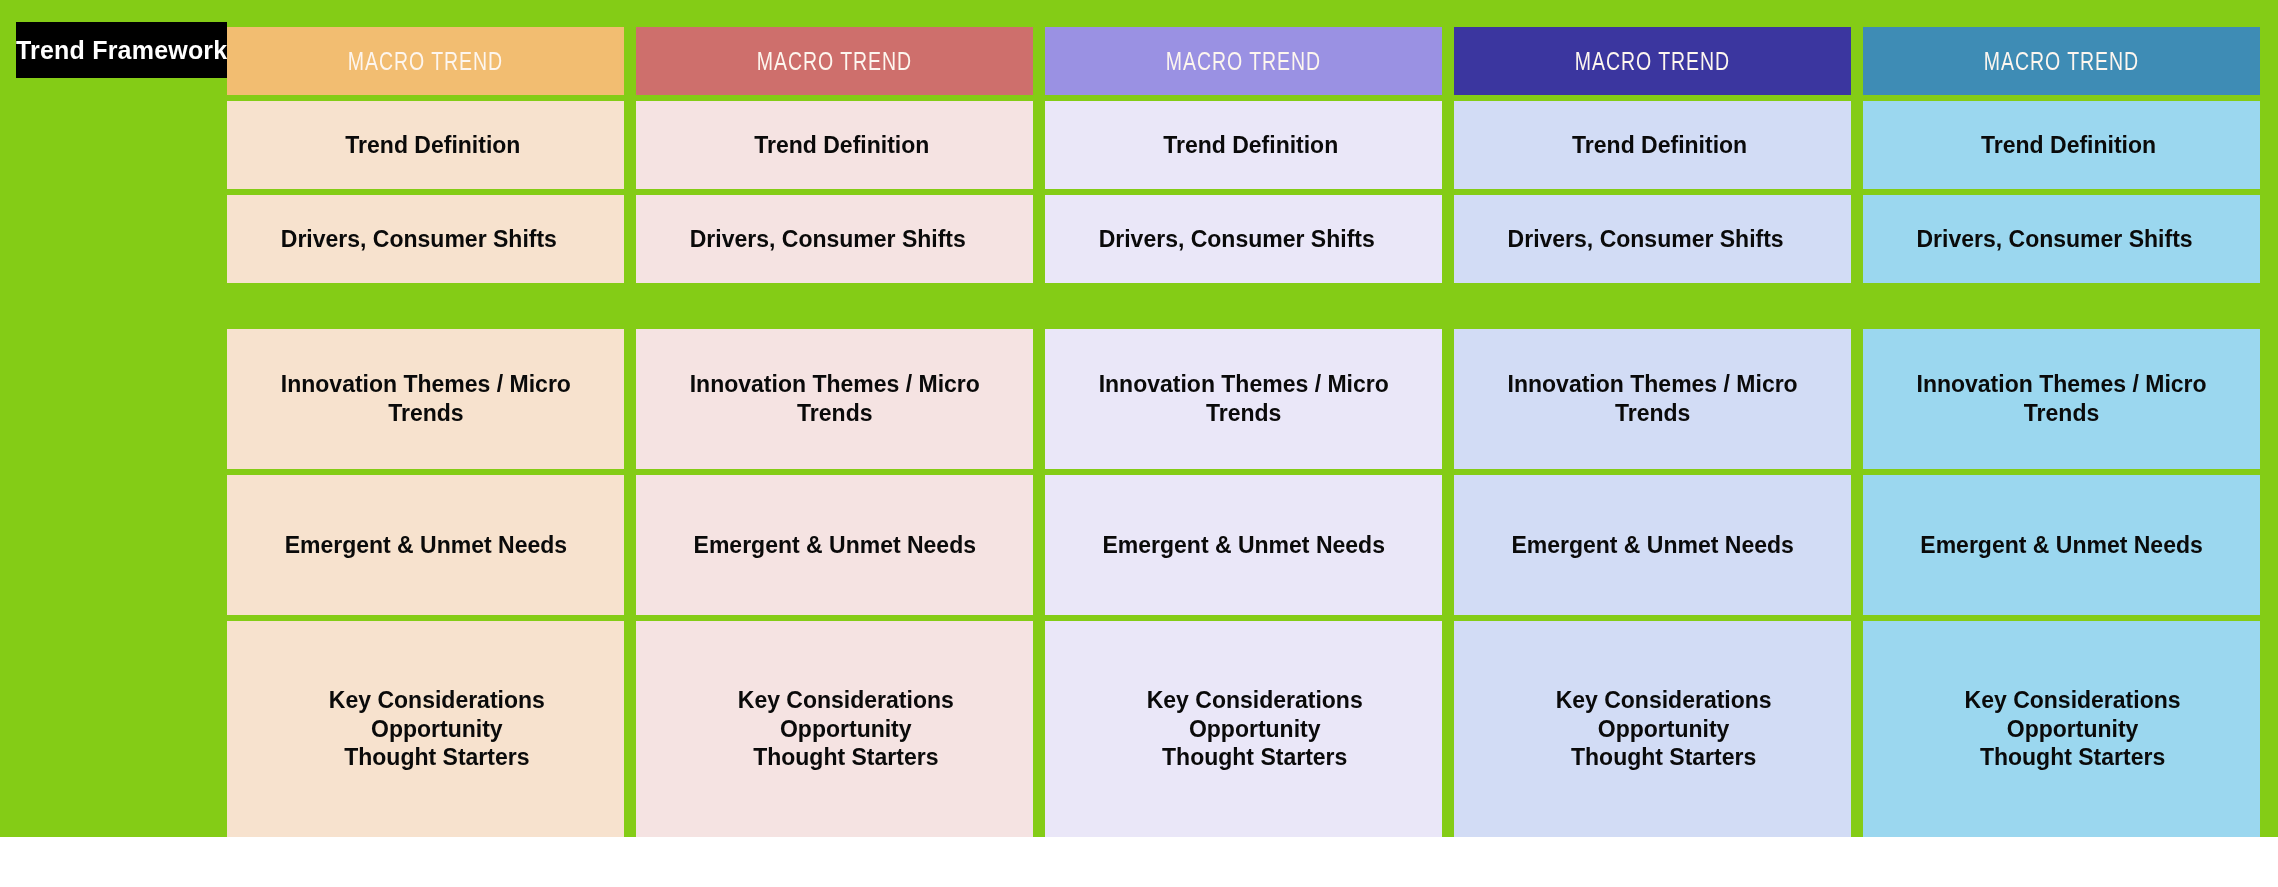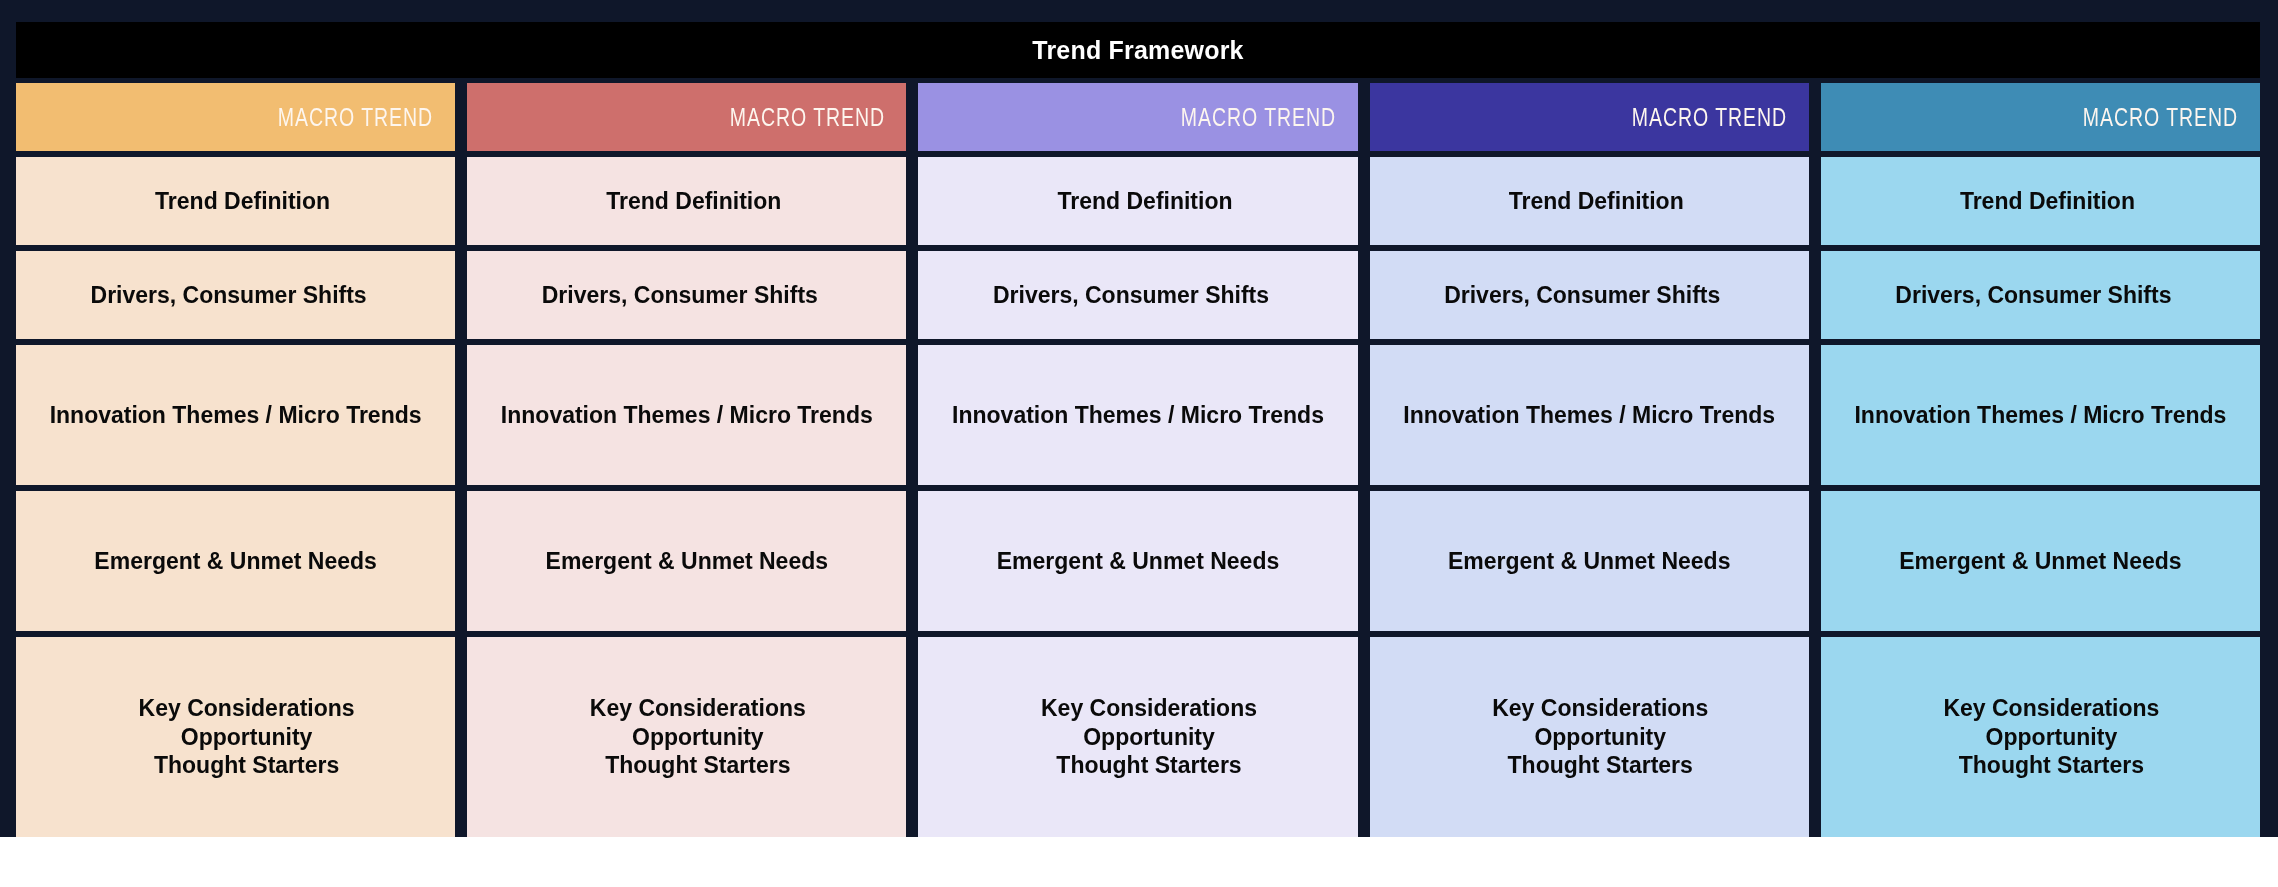--- a/index.html
+++ b/index.html
@@ -13,23 +13,23 @@
     height: 887px;
     font-family: "Liberation Sans", sans-serif;
     overflow: hidden;
   }
 
   .framework {
     box-sizing: border-box;
     width: 2278px;
     height: 837px;
     padding: 22px 18px 0 16px;
-    background: #0f172a;
-    display: flex;
-    flex-direction: column;
+    background: #84cc16;
+    display: flex;
+    flex-direction: row;
   }
 
   
   .title-bar {
     height: 56px;
     background: #000000;
     display: flex;
     align-items: center;
     justify-content: center;
     flex: 0 0 auto;
@@ -56,21 +56,21 @@
     display: flex;
     flex-direction: column;
     gap: 6px;
     min-width: 0;
   }
 
   .col-header {
     flex: 0 0 68px;
     display: flex;
     align-items: center;
-    justify-content: flex-end;
+    justify-content: center;
     text-align: center;
   }
   .col-header-text {
     color: #fdf6ef;
     font-size: 25px;
     font-weight: normal;
     letter-spacing: 1.2px;
     text-transform: uppercase;
     font-family: "Liberation Sans Narrow", "Liberation Sans", sans-serif;
     transform: scaleX(0.78);
@@ -90,21 +90,21 @@
     font-size: 23px;
     font-weight: bold;
     line-height: 1.26;
     font-family: "Liberation Sans", sans-serif;
     white-space: pre-line;
   }
 
   
   .r1 { flex: 0 0 88px; padding-left: 36px; }
   .r2 { flex: 0 0 88px; padding-left: 8px; }
-  .r3 { flex: 0 0 140px; }
+  .r3 { flex: 0 0 140px; margin-top: 40px; }
   .r4 { flex: 0 0 140px; }
   .r5 { flex: 1 1 auto; padding-left: 44px; }
 
   
   .c0 .col-header { background: #F2BD71; }
   .c0 .cell       { background: #F7E2CE; }
 
   .c1 .col-header { background: #CE6F6C; }
   .c1 .cell       { background: #F5E3E2; }
 

